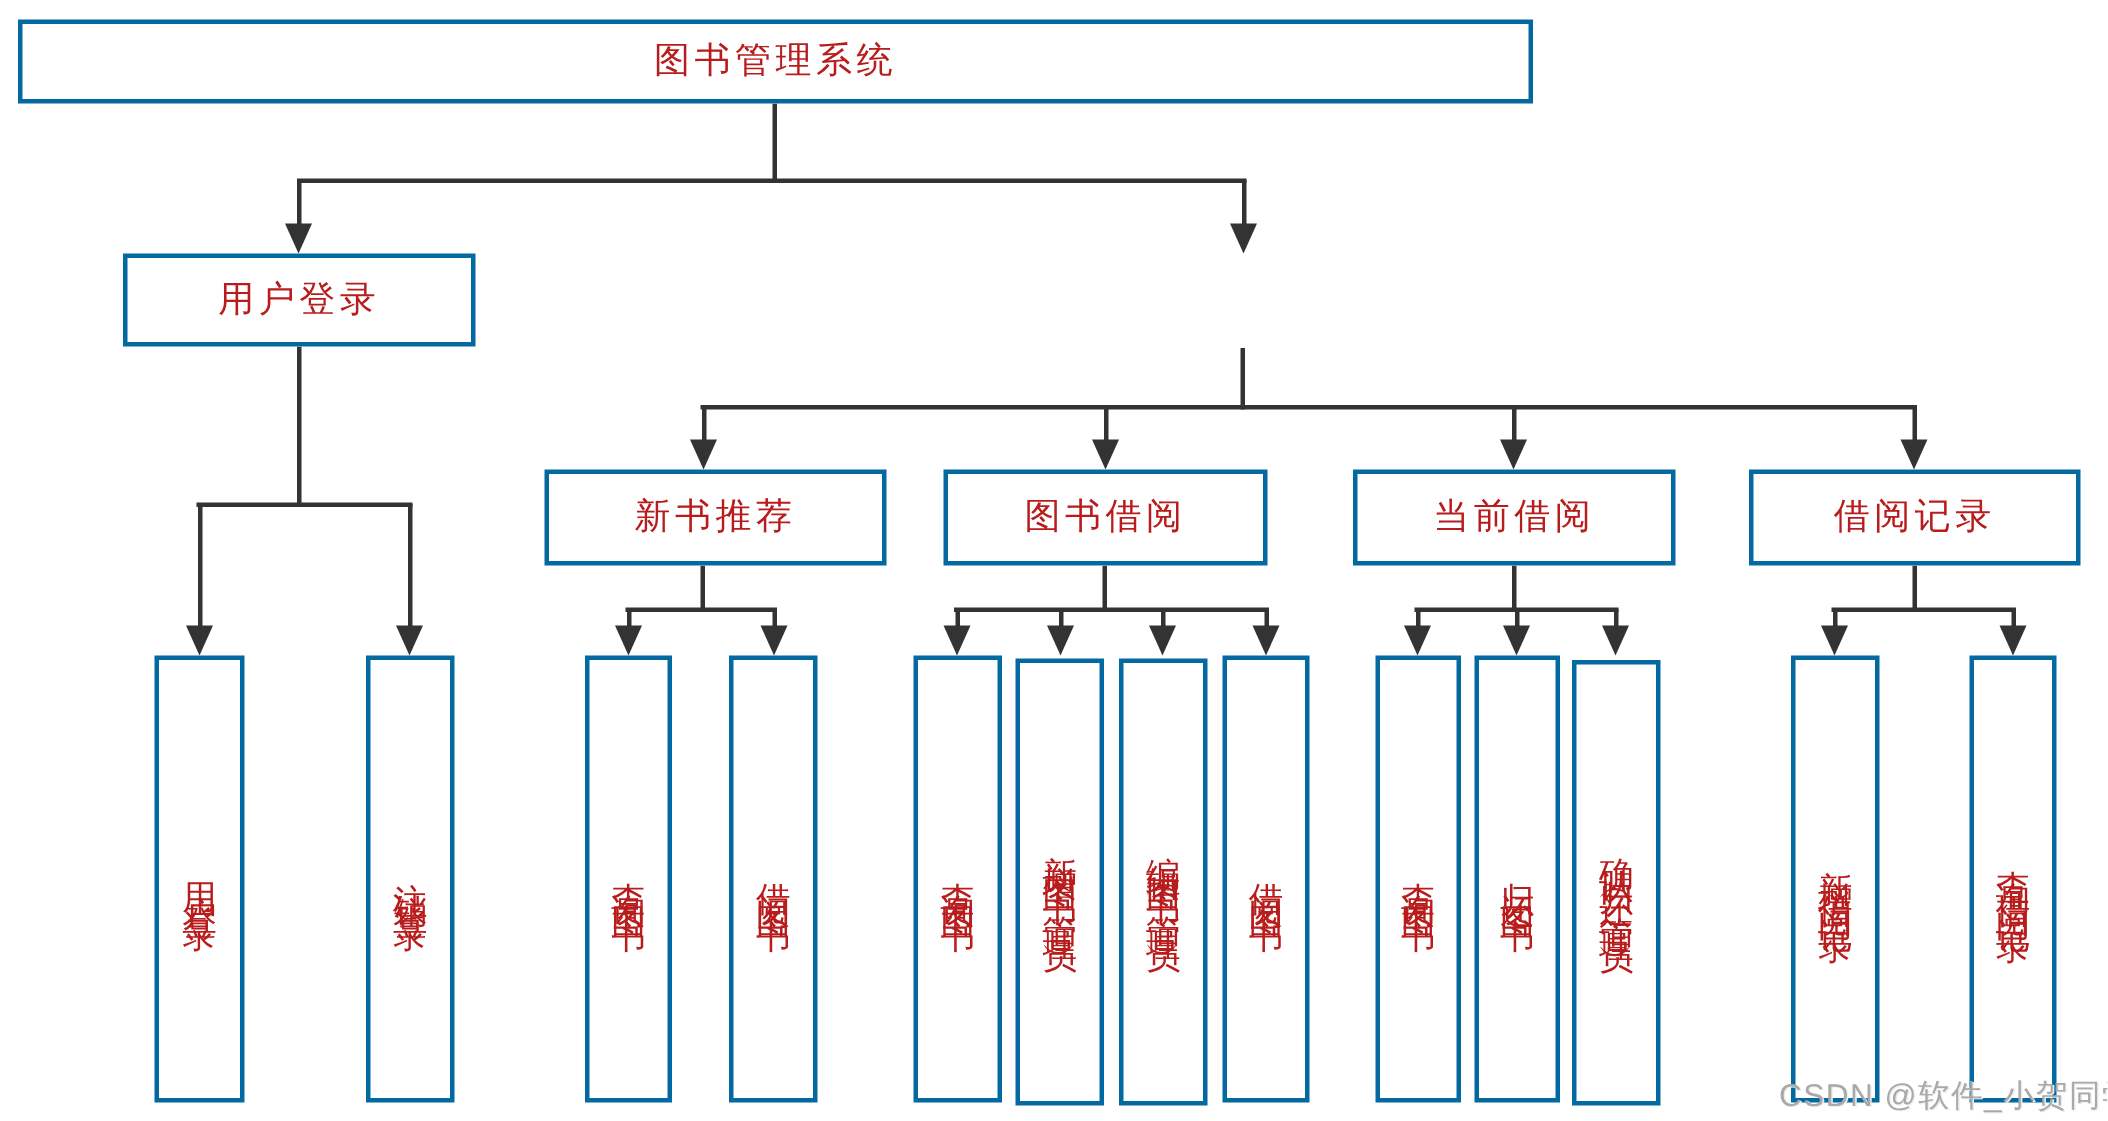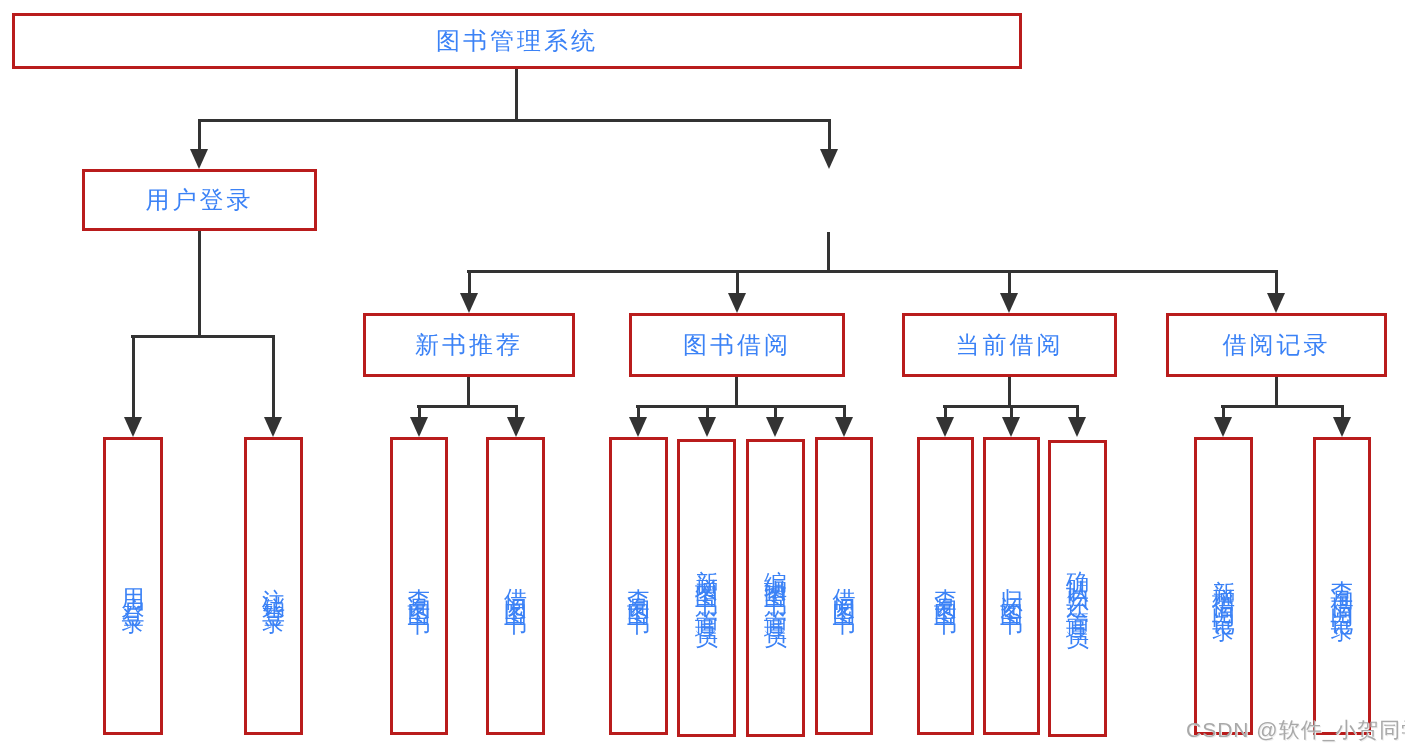--- a/index.html
+++ b/index.html
@@ -17,21 +17,21 @@
     top:0; bottom:13px; width:3px; background:#333333;
   }
   .arrow::after {
     content:""; position:absolute; left:0; bottom:0; width:0; height:0;
     border-left:9px solid transparent; border-right:9px solid transparent;
     border-top:20px solid #333333;
   }
   
   .box {
     position:absolute; box-sizing:border-box; background:#ffffff;
-    border:3px solid #b91c1c; color:#3b82f6;
+    border:3px solid #0369a1; color:#b91c1c;
     display:flex; align-items:center; justify-content:center;
     text-align:right; line-height:1;
   }
   .hlabel { font-size:24px; letter-spacing:3px; }
   .vlabel {
     writing-mode:vertical-rl; text-orientation:mixed;
     font-size:23px; letter-spacing:8px; padding:6px 0;
   }
   .watermark {
     position:absolute; left:1186px; top:716px; z-index:5;
@@ -81,21 +81,21 @@
 
   <div class="vline" style="left:1275px;top:377px;height:31px"></div>
   <div class="hline" style="left:1221px;top:405px;width:123px"></div>
   <div class="arrow" style="left:1223px;top:406px;height:31px"></div>
   <div class="arrow" style="left:1342px;top:406px;height:31px"></div>
 
   <div class="box hlabel" style="left:12px;top:13px;width:1010px;height:56px">图书管理系统</div>
 
   <div class="box hlabel" style="left:82px;top:169px;width:235px;height:62px">用户登录</div>
 
-  <div class="box hlabel" style="left:363px;top:313px;width:212px;height:64px">新书推荐</div>
+  <div class="box hlabel" style="left:363px;top:313px;width:228px;height:64px">新书推荐</div>
   <div class="box hlabel" style="left:902px;top:313px;width:215px;height:64px">当前借阅</div>
   <div class="box hlabel" style="left:629px;top:313px;width:216px;height:64px">图书借阅</div>
   <div class="box hlabel" style="left:1166px;top:313px;width:221px;height:64px">借阅记录</div>
 
   <div class="box vlabel" style="left:103px;top:437px;width:60px;height:298px">用户登录</div>
   <div class="box vlabel" style="left:244px;top:437px;width:59px;height:298px">注销登录</div>
 
   <div class="box vlabel" style="left:390px;top:437px;width:58px;height:298px">查询图书</div>
   <div class="box vlabel" style="left:486px;top:437px;width:59px;height:298px">借阅图书</div>
 

